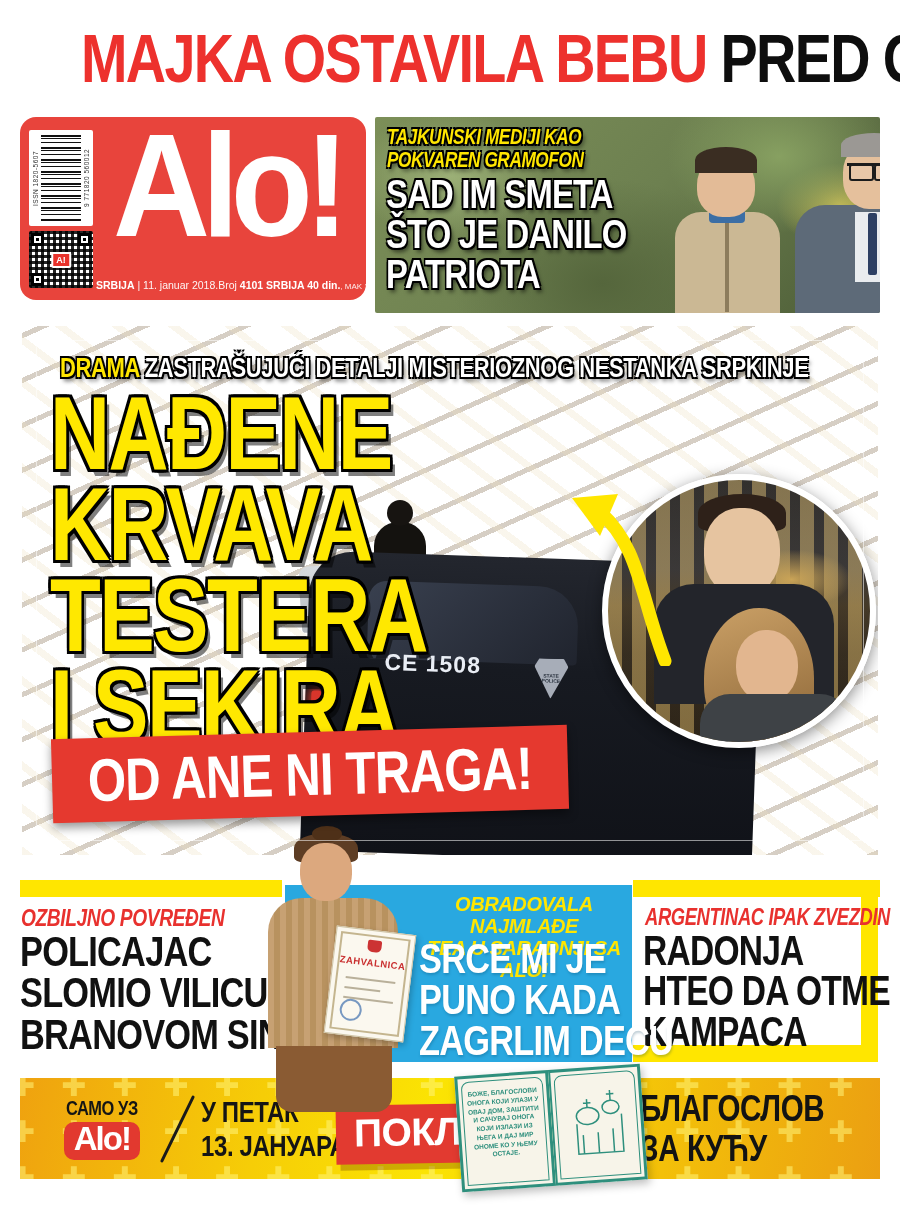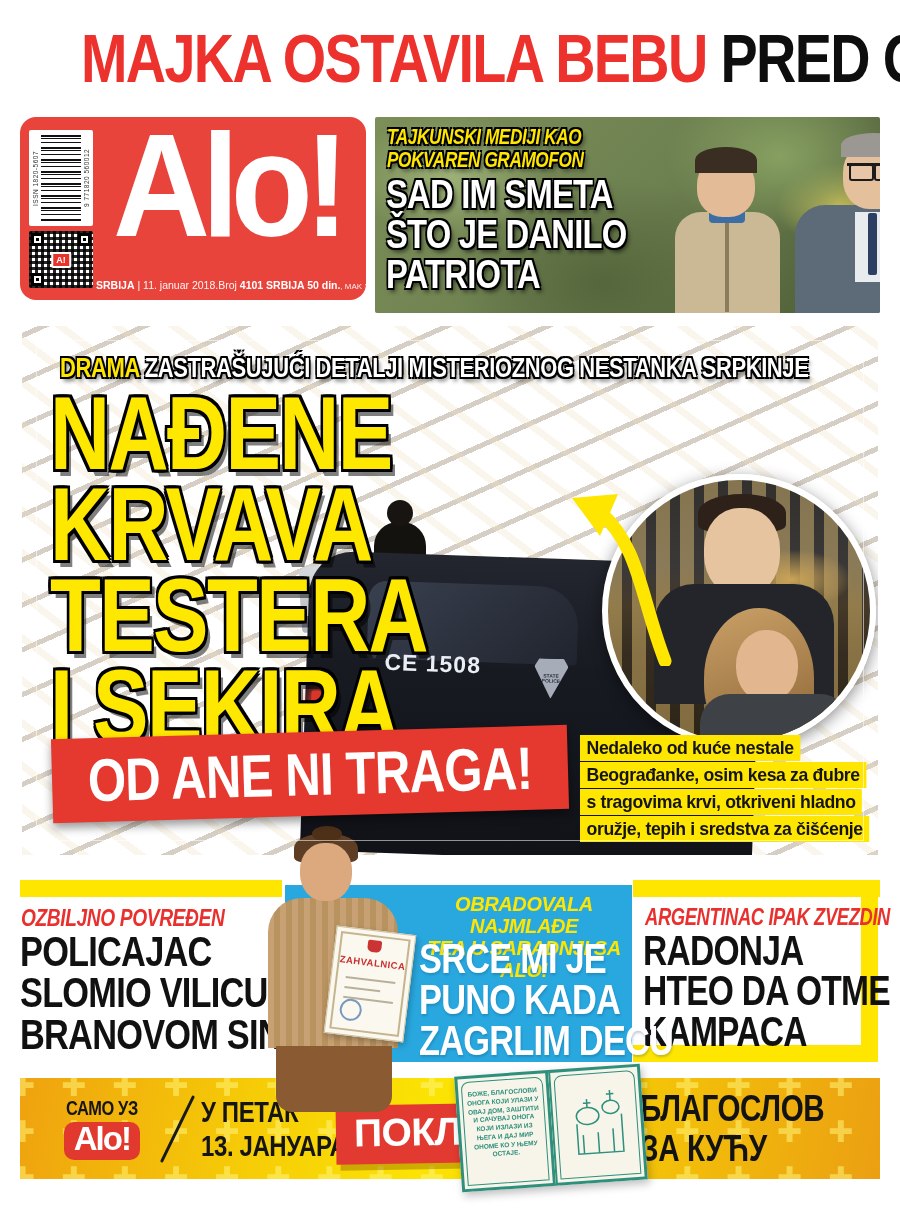--- a/index.html
+++ b/index.html
@@ -172,21 +172,21 @@
       <div id="qr-box">
         <div class="qr-eye" style="left:2px;top:2px;"></div>
         <div class="qr-eye" style="right:2px;top:2px;"></div>
         <div class="qr-eye" style="left:2px;bottom:2px;"></div>
         <div id="qr-badge">A!</div>
       </div>
     </div>
     <div id="masthead-logo" class="abs">Alo!</div>
     <div id="masthead-row" class="abs">
       <span><b>SRBIJA</b> <span class="thin">| 11. januar 2018.</span></span>
-      <span><span class="thin">Broj</span> <b>4101</b> <b>SRBIJA 50 din.</b><span class="tiny">, MAK 30 den., CG 0.70€, BIH 0.50 KM</span></span>
+      <span><span class="thin">Broj</span> <b>4101</b> <b>SRBIJA 40 din.</b><span class="tiny">, MAK 30 den., CG 0.70€, BIH 0.50 KM</span></span>
     </div>
   </div>
 
   <div id="tr-photo" class="abs">
     <div class="fig" id="fig-young-body"></div>
     <div class="fig" id="fig-young-zip"></div>
     <div class="fig" id="fig-young-collar"></div>
     <div class="fig" id="fig-young-head"></div>
     <div class="fig" id="fig-young-hair"></div>
     <div class="fig" id="fig-old-body"></div>
@@ -236,26 +236,20 @@
       <span class="wh">ZASTRAŠUJUĆI DETALJI MISTERIOZNOG NESTANKA SRPKINJE</span>
     </div>
     <div id="main-headline" class="abs cond outline-b">
       <div>NAĐENE</div>
       <div>KRVAVA</div>
       <div>TESTERA</div>
       <div>I SEKIRA</div>
     </div>
     <div id="red-banner" class="abs">
       <span class="txt cond-c">OD ANE NI TRAGA!</span>
-    </div>
-    <div id="main-caption" class="abs">
-      <span class="cl">Nedaleko od kuće nestale</span><br>
-      <span class="cl">Beograđanke, osim kesa za đubre</span><br>
-      <span class="cl">s tragovima krvi, otkriveni hladno</span><br>
-      <span class="cl">oružje, tepih i sredstva za čišćenje</span>
     </div>
   </div>
 
   <div id="bl-bar" class="abs ybar"></div>
   <div id="bl-kicker" class="abs cond">OZBILJNO POVREĐEN</div>
   <div id="bl-headline" class="abs cond">
     <div>POLICAJAC</div>
     <div>SLOMIO VILICU</div>
     <div>BRANOVOM SINU</div>
   </div>

